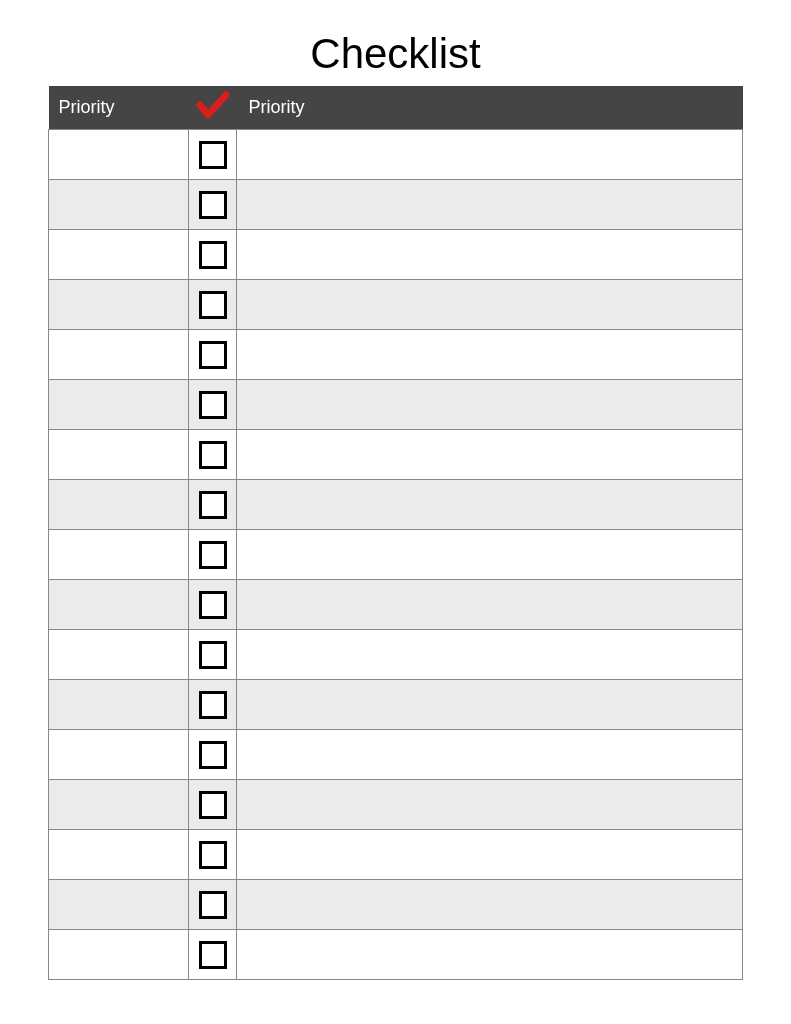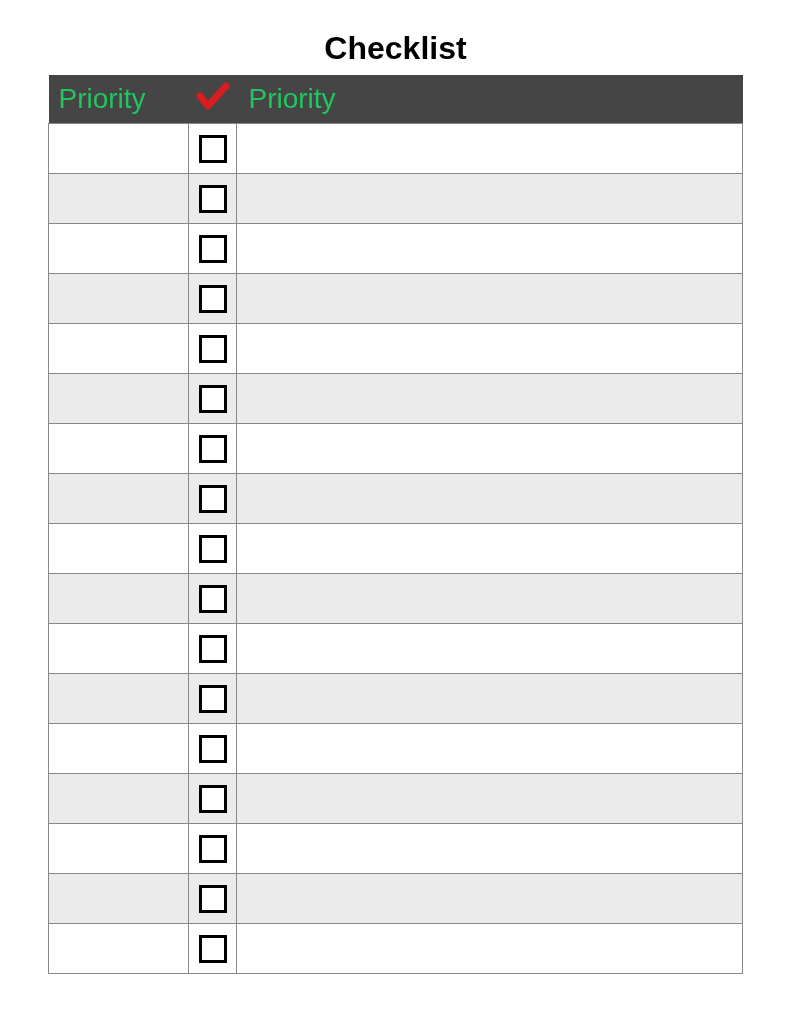--- a/index.html
+++ b/index.html
@@ -9,35 +9,35 @@
     }
     body {
       width: 791px;
       height: 1024px;
       background: #ffffff;
       font-family: Arial, Helvetica, sans-serif;
       padding: 30px 48px 0 48px;
     }
     .title {
       text-align: center;
-      font-size: 32px;
-      font-weight: 700;
+      font-size: 42px;
+      font-weight: 400;
       color: #000000;
       margin-bottom: 8px;
     }
     .table {
       width: 100%;
       border-collapse: collapse;
     }
     .header-row {
       background: #454545;
     }
     .header-cell {
-      color: #22c55e;
-      font-size: 28px;
+      color: #ffffff;
+      font-size: 18px;
       font-weight: 400;
       padding: 8px 10px;
       text-align: left;
       vertical-align: middle;
     }
     .header-priority {
       width: 140px;
     }
     .header-check {
       width: 48px;

